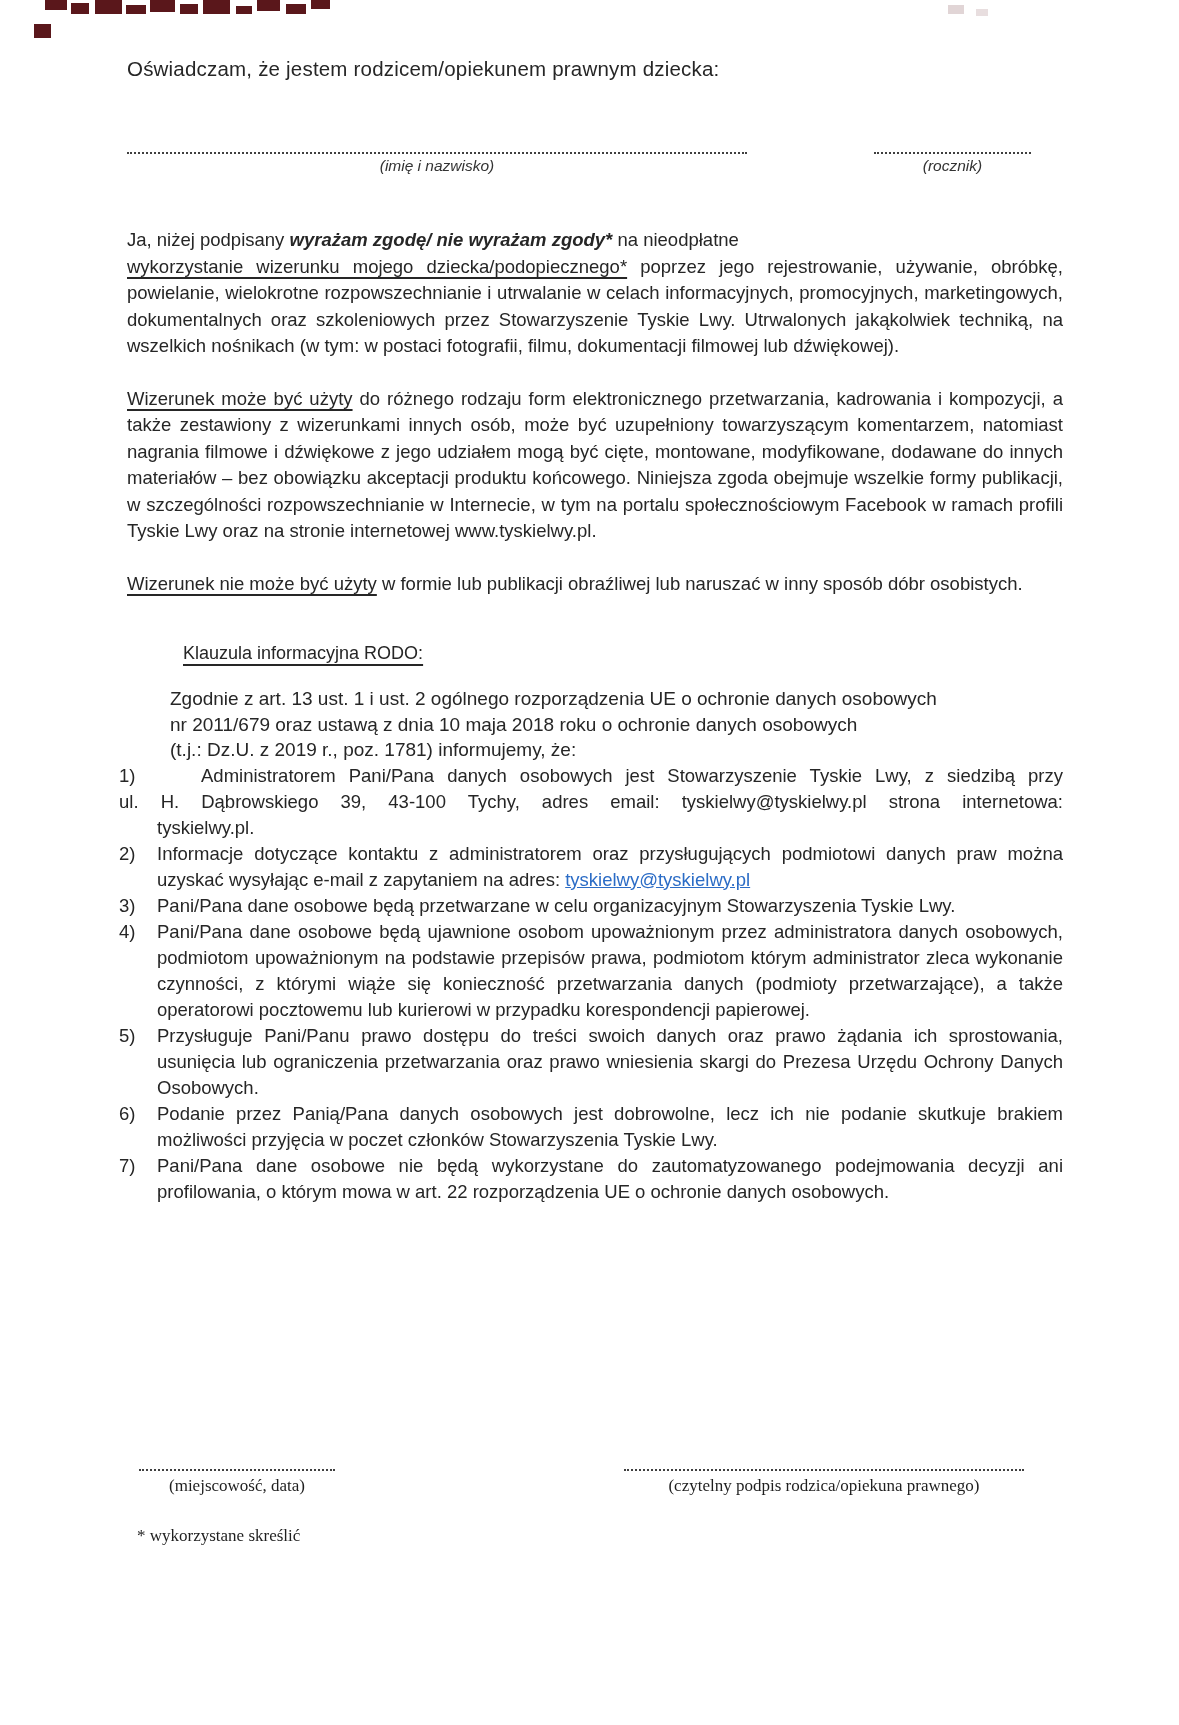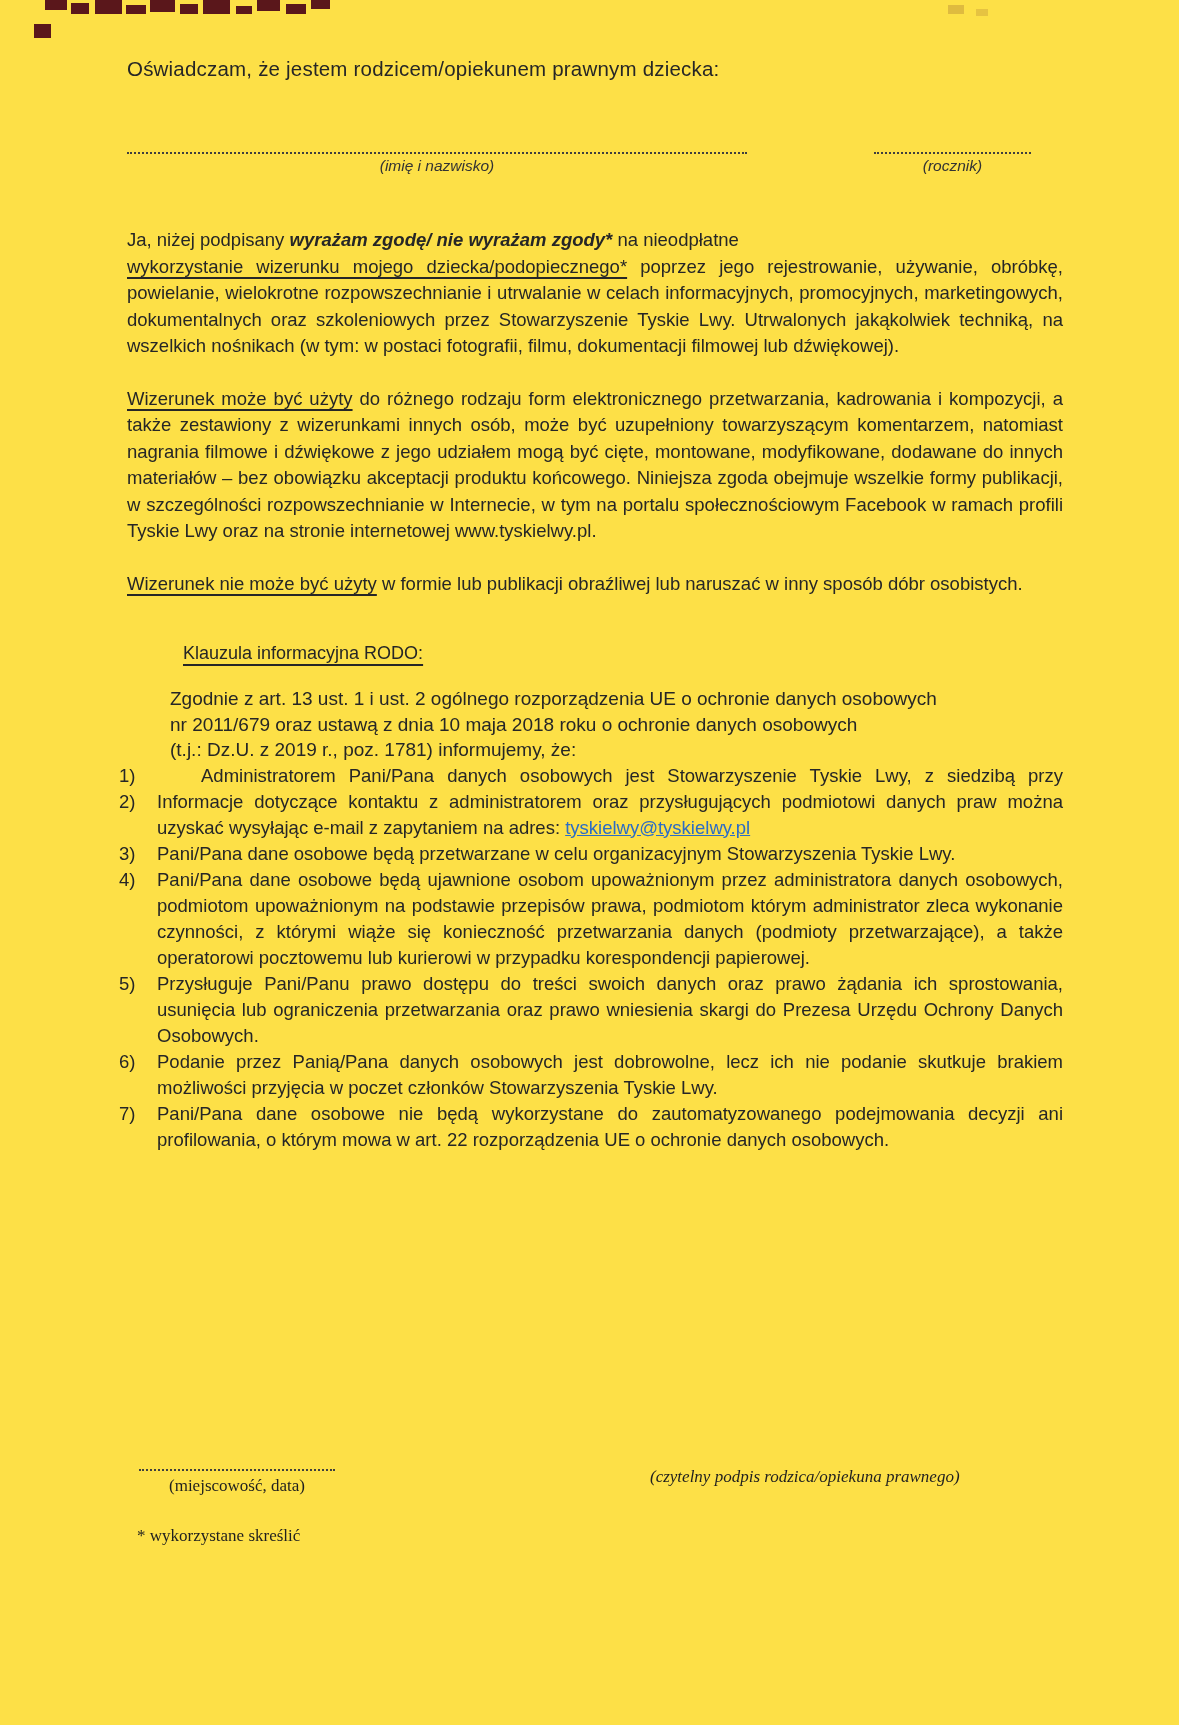--- a/index.html
+++ b/index.html
@@ -1,19 +1,19 @@
 <!DOCTYPE html>
 <html lang="pl" style="--color-text: #262626; --color-link: #2b6cc6; --color-scan_artifact: #5a171b;"><head>
 <meta charset="utf-8">
 <style>
   html,body{margin:0;padding:0;background:#e8e8e8;}
   .page{
     position:relative;
     width:1179px;height:1725px;
-    background:#fde047;
+    background:#ffffff;
     margin:0 auto;
     overflow:hidden;
     font-family:"Liberation Sans","DejaVu Sans",sans-serif;
     color:var(--color-text,#262626);
   }
   .content{position:absolute;left:127px;right:116px;top:0;}
 
   
   .artifact div{position:absolute;background:var(--color-scan_artifact,#5a171b);}
   .a1 {left:45px;  top:0;   width:22px;height:10px;}
@@ -69,27 +69,27 @@
   .li-body{flex:1;text-align:justify;}
   .one-line{text-align-last:justify;margin-left:44px;}
   .cont{
     margin:0;padding-left:38px;text-indent:-38px;
     text-align:justify;text-align-last:justify;
   }
   a.link{color:var(--color-link,#2b6cc6);text-decoration:underline;cursor:pointer;}
 
   
   .footer{
-    position:absolute;left:127px;right:106px;top:1462px;
+    position:absolute;left:127px;right:132px;top:1462px;
     font-family:"Liberation Serif","DejaVu Serif",serif;
     font-size:17px;color:#1f1f1f;
   }
   .sig-row{display:flex;}
   .sig-left{margin-left:12px;width:196px;display:flex;flex-direction:column;}
-  .sig-right{margin-left:auto;margin-right:23px;width:400px;display:flex;flex-direction:row;font-style:italic;}
+  .sig-right{margin-left:auto;margin-right:23px;width:400px;display:flex;flex-direction:column;}
   .sig-label{margin-top:5px;text-align:center;}
   .footnote{margin:30px 0 0 10px;}
 </style>
 </head>
 <body>
 
 <div class="page">
 
   <div class="artifact">
     <div class="a1"></div>
@@ -132,20 +132,21 @@
     <h2 class="rodo-heading">Klauzula informacyjna RODO:</h2>
 
     <p class="rodo-intro"><span>Zgodnie z art. 13 ust. 1 i ust. 2 ogólnego rozporządzenia UE o ochronie danych osobowych</span><br><span>nr 2011/679 oraz ustawą z dnia 10 maja 2018 roku o ochronie danych osobowych</span><br><span>(t.j.: Dz.U. z 2019 r., poz. 1781) informujemy, że:</span></p>
 
     <div class="list">
 
       <div class="li">
         <span class="num">1)</span>
         <div class="li-body one-line">Administratorem Pani/Pana danych osobowych jest Stowarzyszenie Tyskie Lwy, z siedzibą przy</div>
       </div>
+      <p class="cont"><span>ul. H. Dąbrowskiego 39, 43-100 Tychy, adres email: tyskielwy@tyskielwy.pl strona internetowa:</span><br><span>tyskielwy.pl.</span></p>
 
       <div class="li">
         <span class="num">2)</span>
         <div class="li-body"><span>Informacje dotyczące kontaktu z administratorem oraz przysługujących podmiotowi danych praw można uzyskać wysyłając e-mail z zapytaniem na adres: </span><a class="link">tyskielwy@tyskielwy.pl</a></div>
       </div>
 
       <div class="li">
         <span class="num">3)</span>
         <div class="li-body">Pani/Pana dane osobowe będą przetwarzane w celu organizacyjnym Stowarzyszenia Tyskie Lwy.</div>
       </div>

